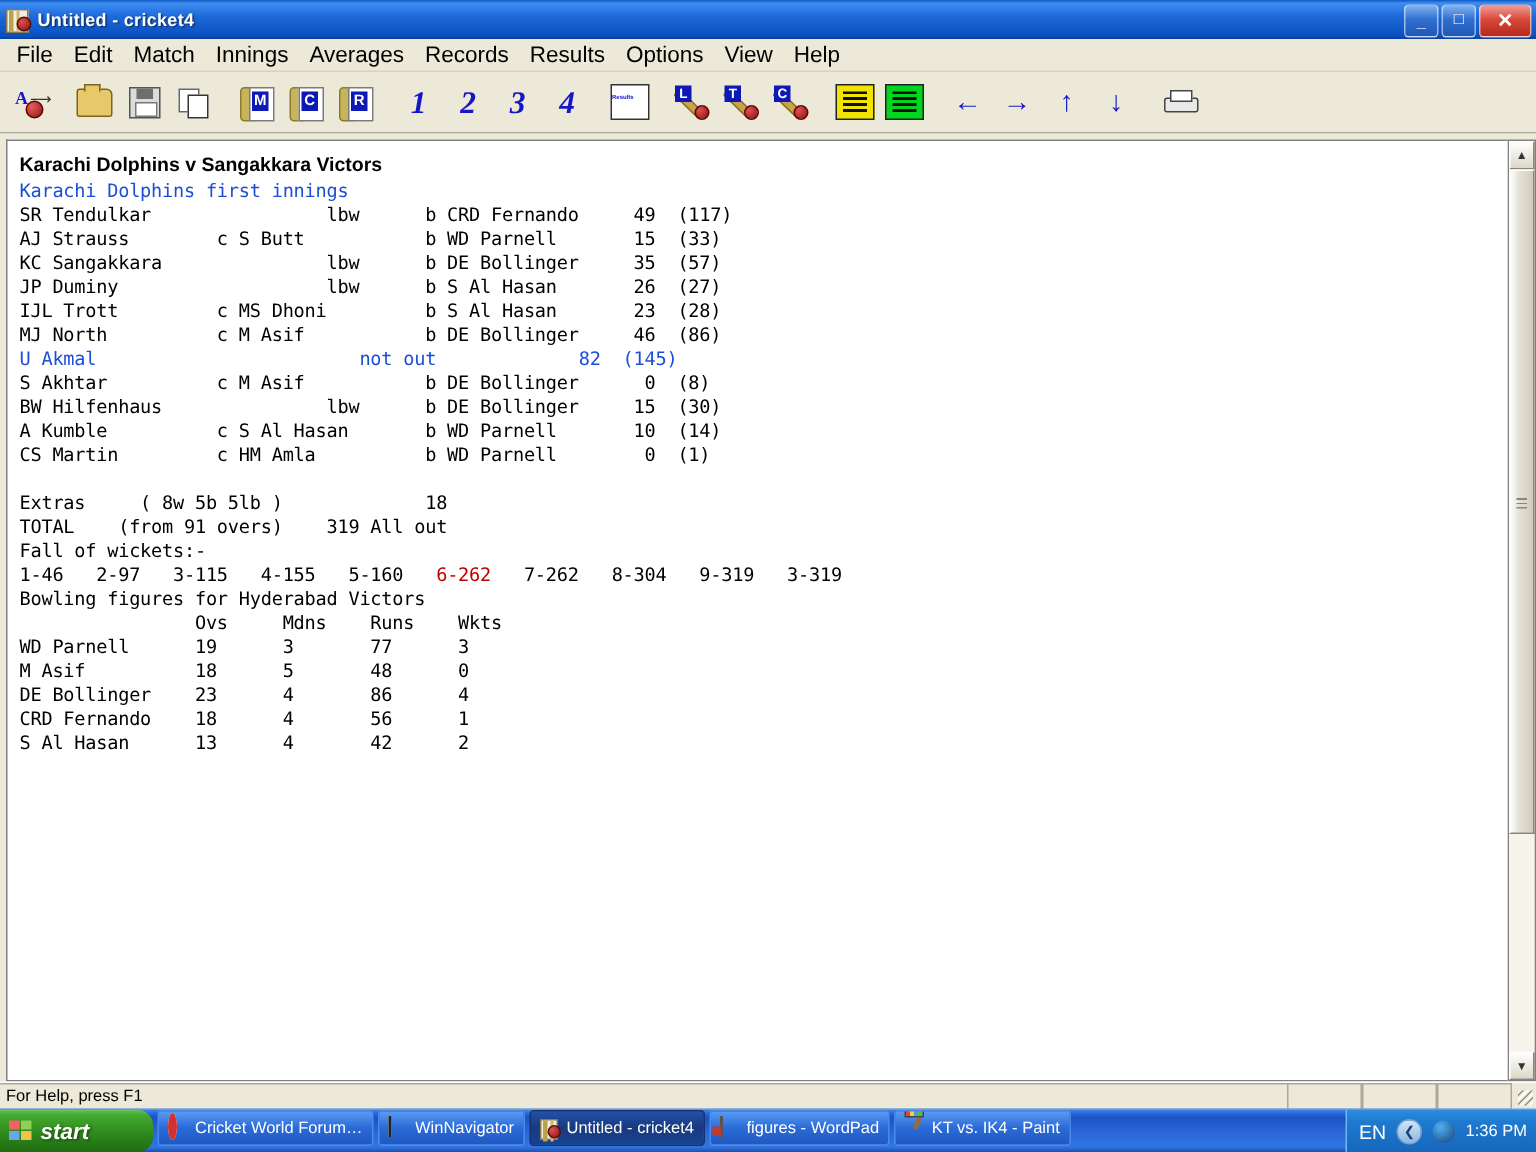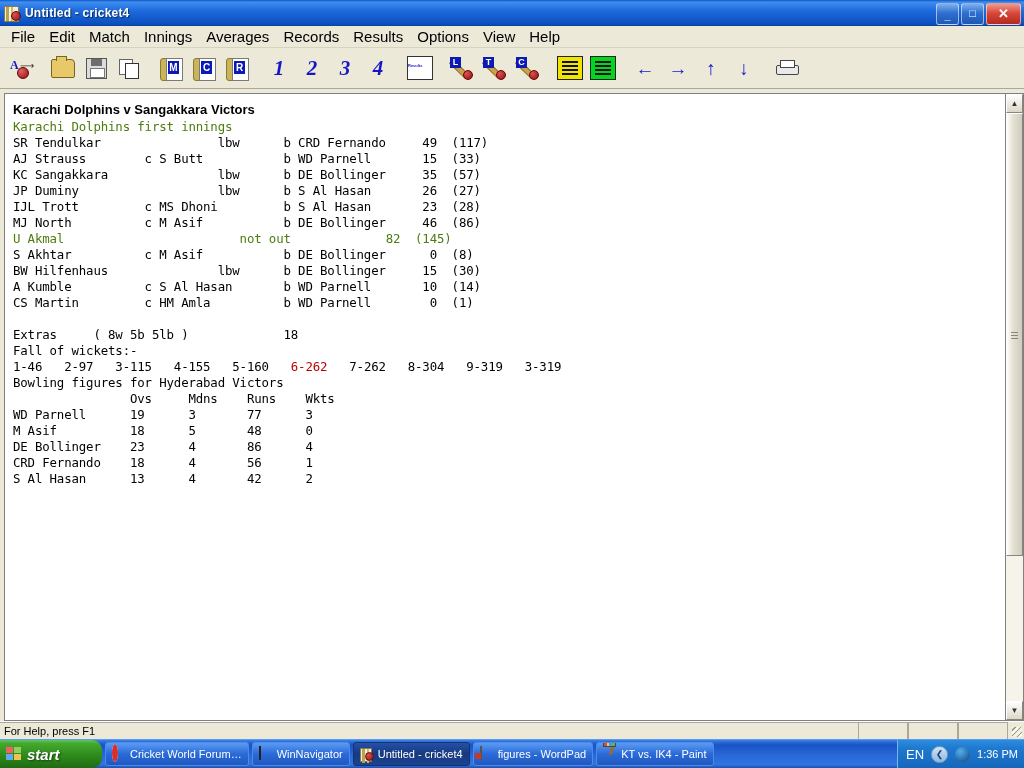--- a/index.html
+++ b/index.html
@@ -90,21 +90,21 @@
 
   
   #docwrap{flex:1 1 auto;display:flex;background:#ece9d8;padding:4px 0 0 4px;min-height:0;}
   #doc{flex:1 1 auto;background:#fff;border:1px solid #808080;border-right:none;
     position:relative;overflow:hidden;}
   #docinner{position:absolute;left:8px;top:8px;right:0;}
   .hdrline{font-family:"Liberation Sans",sans-serif;font-weight:bold;font-size:13px;color:#000;
      margin:0 0 2px 0;line-height:15px;}
   pre.card{margin:0;font-family:"DejaVu Sans Mono","Liberation Mono",monospace;
      font-size:12.4px;line-height:16px;color:#000;white-space:pre;letter-spacing:-0.15px;}
-  pre.card .blue{color:#4d7c0f;}
+  pre.card .blue{color:#1d4ed8;}
   pre.card .red{color:#c00000;}
 
   
   #vsb{width:17px;flex:0 0 17px;background:#f1efe2;border:1px solid #808080;
     display:flex;flex-direction:column;}
   .sbbtn{height:17px;flex:0 0 17px;background:linear-gradient(180deg,#fefefe,#dcd8c8);
     border:1px solid #fff;border-right-color:#8a8578;border-bottom-color:#8a8578;
     display:flex;align-items:center;justify-content:center;font-size:8px;color:#333;}
   .sbtrack{flex:1 1 auto;background:#f5f3ea;position:relative;}
   .sbthumb{position:absolute;left:0;right:0;top:0;height:75%;
@@ -119,21 +119,21 @@
   #statusbar .stext{padding-left:4px;font-size:11px;color:#000;flex:1 1 auto;
      border:1px solid #aca899;border-left:none;border-right:none;height:16px;line-height:16px;}
   #statusbar .pane{width:48px;height:16px;border:1px solid #aca899;}
   #statusbar .grip{width:16px;height:16px;position:relative;}
   #statusbar .grip:after{content:"";position:absolute;right:2px;bottom:2px;width:10px;height:10px;
      background:repeating-linear-gradient(135deg,#fff 0 1px,transparent 1px 2px,#9a968a 2px 3px,transparent 3px 4px);}
 
   
   #taskbar{position:absolute;left:0;bottom:0;width:1024px;height:28px;
     background:linear-gradient(180deg,#3f82e6 0%,#2566d8 9%,#1a53c4 18%,#2a68d6 55%,#2f76e2 88%,#1d4fae 100%);
-    display:flex;align-items:center;border-top:1px solid #5b9bf0;}
+    display:flex;align-items:flex-start;border-top:1px solid #5b9bf0;}
   #startbtn{width:96px;height:28px;position:relative;
     background:linear-gradient(180deg,#63c363 0%,#43aa2f 12%,#2f8a1c 55%,#1f6b12 100%);
     border-radius:0 10px 10px 0;display:flex;align-items:center;padding-left:6px;}
   #startbtn .flag{width:16px;height:15px;position:relative;margin-right:5px;flex:0 0 16px;}
   #startbtn .flag i{position:absolute;width:7px;height:6px;display:block;}
   #startbtn .flag i:nth-child(1){left:0;top:0;background:#f56060;}
   #startbtn .flag i:nth-child(2){left:8px;top:0;background:#8fd05a;}
   #startbtn .flag i:nth-child(3){left:0;top:7px;background:#62a9f0;}
   #startbtn .flag i:nth-child(4){left:8px;top:7px;background:#f2c14e;}
   #startbtn .slabel{color:#fff;font-style:italic;font-weight:bold;font-size:15px;
@@ -327,20 +327,21 @@
 JP Duminy                   lbw      b S Al Hasan       26  (27)
 IJL Trott         c MS Dhoni         b S Al Hasan       23  (28)
 MJ North          c M Asif           b DE Bollinger     46  (86)</pre>
         <pre class="card"><span class="blue">U Akmal                        not out             82  (145)</span></pre>
         <pre class="card">S Akhtar          c M Asif           b DE Bollinger      0  (8)
 BW Hilfenhaus               lbw      b DE Bollinger     15  (30)
 A Kumble          c S Al Hasan       b WD Parnell       10  (14)
 CS Martin         c HM Amla          b WD Parnell        0  (1)</pre>
         <pre class="card">&nbsp;</pre>
         <pre class="card">Extras     ( 8w 5b 5lb )             18</pre>
+        <pre class="card">TOTAL    (from 91 overs)    319 All out</pre>
         <pre class="card">Fall of wickets:-</pre>
         <pre class="card"><span>1-46   2-97   3-115   4-155   5-160   </span><span class="red">6-262</span><span>   7-262   8-304   9-319   3-319</span></pre>
         <pre class="card">Bowling figures for Hyderabad Victors</pre>
         <pre class="card">                Ovs     Mdns    Runs    Wkts</pre>
         <pre class="card">WD Parnell      19      3       77      3
 M Asif          18      5       48      0
 DE Bollinger    23      4       86      4
 CRD Fernando    18      4       56      1
 S Al Hasan      13      4       42      2</pre>
       </div>

